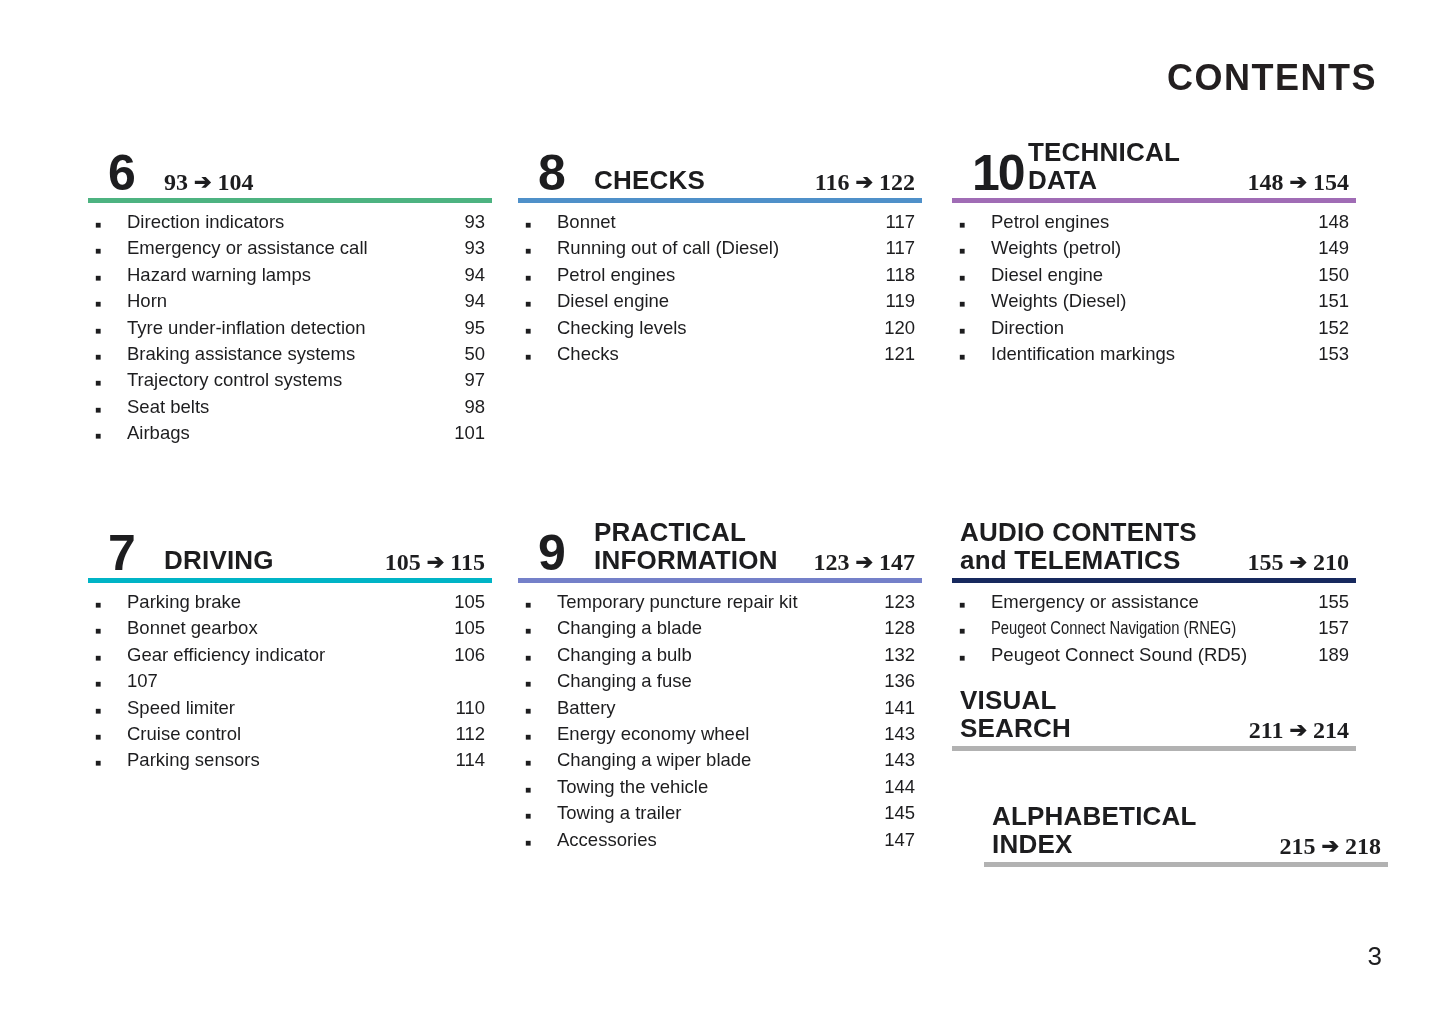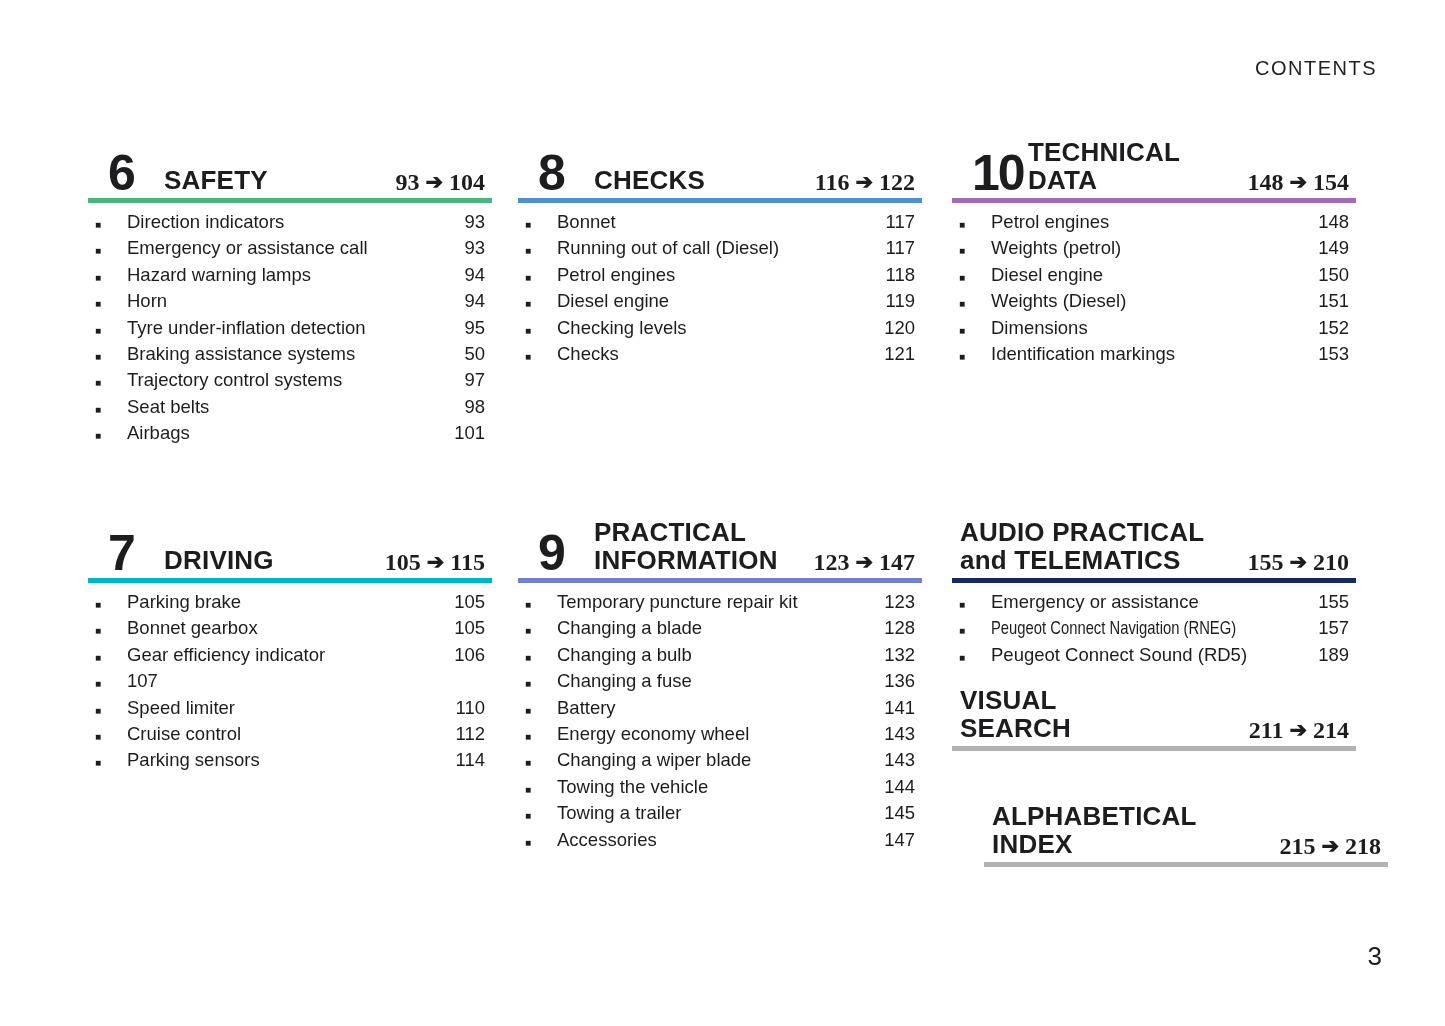--- a/index.html
+++ b/index.html
@@ -7,21 +7,21 @@
     width: 1445px; height: 1026px;
     background: #ffffff;
     position: relative;
     overflow: hidden;
     font-family: "Liberation Sans", "DejaVu Sans", sans-serif;
     color: #1d1d1f;
   }
   .contents-title {
     position: absolute;
     top: 57px; right: 68px;
-    font-size: 20px; font-weight: normal;
+    font-size: 36px; font-weight: bold;
     letter-spacing: 1.5px;
     color: #231f20;
   }
   .toc-section { position: absolute; width: 404px; }
   .sec-header {
     display: flex;
     align-items: flex-end;
     height: 54px;
     margin-bottom: 4px;
     padding-right: 7px;
@@ -89,21 +89,20 @@
   }
 </style>
 </head>
 <body>
 
 <div class="contents-title">CONTENTS</div>
 
 <section class="toc-section" style="left:88px; top:140px;">
   <div class="sec-header">
     <div class="sec-number">6</div>
-    <div class="sec-title">SAFETY</div>
     <div class="sec-range"><span>93</span><span class="arrow">➔</span><span>104</span></div>
   </div>
   <div class="sec-rule" style="background: rgb(77, 179, 129);"></div>
   <ul class="sec-items">
       <li class="toc-item">
         <span class="bullet">■</span>
         <span class="item-label">Direction indicators</span>
         <span class="item-page">93</span>
       </li>
       <li class="toc-item">
@@ -214,21 +213,21 @@
         <span class="item-label">Diesel engine</span>
         <span class="item-page">150</span>
       </li>
       <li class="toc-item">
         <span class="bullet">■</span>
         <span class="item-label">Weights (Diesel)</span>
         <span class="item-page">151</span>
       </li>
       <li class="toc-item">
         <span class="bullet">■</span>
-        <span class="item-label">Dimensions</span>
+        <span class="item-label">Direction</span>
         <span class="item-page">152</span>
       </li>
       <li class="toc-item">
         <span class="bullet">■</span>
         <span class="item-label">Identification markings</span>
         <span class="item-page">153</span>
       </li>
     </ul>
 </section>
 
@@ -335,21 +334,21 @@
         <span class="bullet">■</span>
         <span class="item-label">Accessories</span>
         <span class="item-page">147</span>
       </li>
     </ul>
 </section>
 
 <section class="toc-section no-number" style="left:952px; top:520px;">
   <div class="sec-header">
 
-    <div class="sec-title">AUDIO PRACTICAL
+    <div class="sec-title">AUDIO CONTENTS
 and TELEMATICS</div>
     <div class="sec-range"><span>155</span><span class="arrow">➔</span><span>210</span></div>
   </div>
   <div class="sec-rule" style="background: rgb(23, 41, 94);"></div>
   <ul class="sec-items">
       <li class="toc-item">
         <span class="bullet">■</span>
         <span class="item-label">Emergency or assistance</span>
         <span class="item-page">155</span>
       </li>

